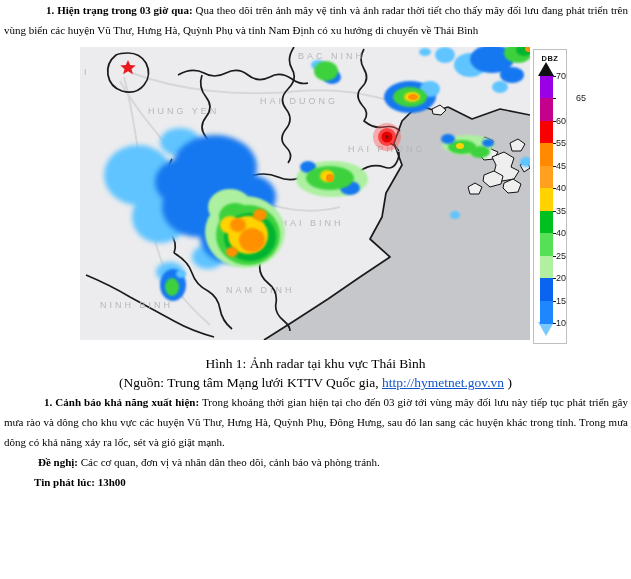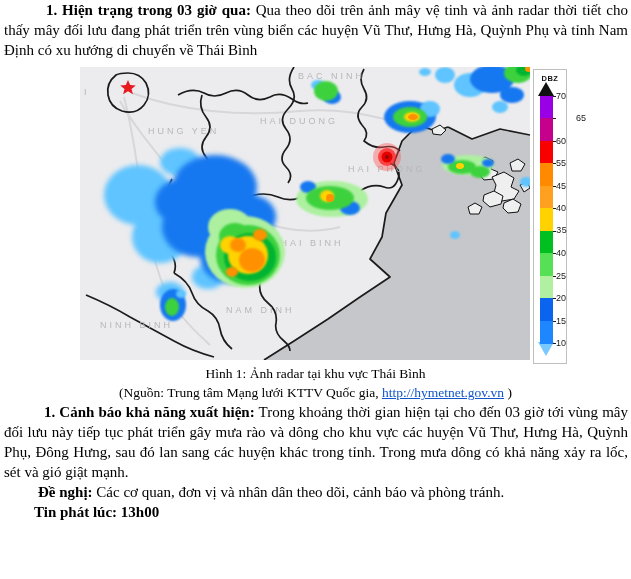--- a/index.html
+++ b/index.html
@@ -1,19 +1,19 @@
 <!DOCTYPE html>
 <html><head>
 <meta charset="utf-8">
 <style>
   html,body{margin:0;padding:0;background:#ffffff;}
   body{width:631px;height:579px;overflow:hidden;
        font-family:"Liberation Serif", serif; color:#000;}
   .doc{width:631px;}
-  p.body-par{margin:0;padding:0 3px 0 4px;font-size:15px;line-height:20px;
+  p.body-par{margin:0;padding:0 3px 0 4px;font-size:11px;line-height:20px;
              text-align:justify;}
   p.body-par b{font-weight:bold;}
   .p1{margin-top:9px;text-indent:42px;}
   .p2{margin-top:12px;text-indent:40px;}
   .p3{margin-top:5px;text-indent:30px;font-weight:bold;text-align:left;}
   .p4{margin-top:3px;text-indent:34px;text-align:left;}
   .p5{margin-top:2px;text-indent:30px;font-weight:bold;text-align:left;}
   .figure-row{display:flex;align-items:flex-start;margin:7px 0 0 80px;}
   .map-wrap{width:450px;height:293px;position:relative;flex:0 0 auto;}
   .cbar{position:relative;width:34px;height:295px;margin-left:3px;margin-top:2px;
@@ -23,21 +23,21 @@
         font-size:7.5px;font-weight:bold;letter-spacing:.5px;color:#111;}
   .cbar-seg{position:absolute;left:6px;width:13px;}
   .cbar-arrow-top{position:absolute;left:4px;top:12px;width:0;height:0;
         border-left:8px solid transparent;border-right:8px solid transparent;
         border-bottom:14px solid #101010;}
   .cbar-arrow-bottom{position:absolute;left:4px;top:272px;width:0;height:0;
         border-left:8px solid transparent;border-right:8px solid transparent;
         border-top:14px solid #79c9ff;}
   .cbar-tick{position:absolute;left:22px;font-size:9px;color:#1a1a1a;line-height:11px;}
   .cbar-dash{position:absolute;left:19px;width:3px;height:1px;background:#1a1a1a;}
-  .caption{text-align:center;font-size:13.5px;line-height:19px;}
+  .caption{margin-top:10px;text-align:center;font-size:13.5px;line-height:19px;}
   .caption a{text-decoration:underline;cursor:pointer;}
   .map-label{font-family:"Liberation Sans", sans-serif;font-size:9px;
         letter-spacing:3px;fill:#b7b7b9;}
 </style>
 </head>
 <body>
 
 <div class="doc">
 
   <p class="body-par p1"><b>1. Hiện trạng trong 03 giờ qua:</b><span> Qua theo dõi trên ảnh mây vệ tinh và ảnh radar thời tiết cho thấy mây đối lưu đang phát triển trên vùng biển các huyện Vũ Thư, Hưng Hà, Quỳnh Phụ và tỉnh Nam Định có xu hướng di chuyển về Thái Bình</span></p>
@@ -230,21 +230,21 @@
         <div class="cbar-tick" style="top: 43.45px; margin-left: 20px;">65</div>
         <div class="cbar-dash" style="top: 70.9px;"></div>
         <div class="cbar-tick" style="top: 65.9px;">60</div>
         <div class="cbar-dash" style="top: 93.35px;"></div>
         <div class="cbar-tick" style="top: 88.35px;">55</div>
         <div class="cbar-dash" style="top: 115.8px;"></div>
         <div class="cbar-tick" style="top: 110.8px;">45</div>
         <div class="cbar-dash" style="top: 138.25px;"></div>
         <div class="cbar-tick" style="top: 133.25px;">40</div>
         <div class="cbar-dash" style="top: 160.7px;"></div>
-        <div class="cbar-tick" style="top: 155.7px; font-family: Liberation Mono, monospace;">35</div>
+        <div class="cbar-tick" style="top: 155.7px;">35</div>
         <div class="cbar-dash" style="top: 183.15px;"></div>
         <div class="cbar-tick" style="top: 178.15px;">40</div>
         <div class="cbar-dash" style="top: 205.6px;"></div>
         <div class="cbar-tick" style="top: 200.6px;">25</div>
         <div class="cbar-dash" style="top: 228.05px;"></div>
         <div class="cbar-tick" style="top: 223.05px;">20</div>
         <div class="cbar-dash" style="top: 250.5px;"></div>
         <div class="cbar-tick" style="top: 245.5px;">15</div>
         <div class="cbar-dash" style="top: 272.95px;"></div>
         <div class="cbar-tick" style="top: 267.95px;">10</div>

